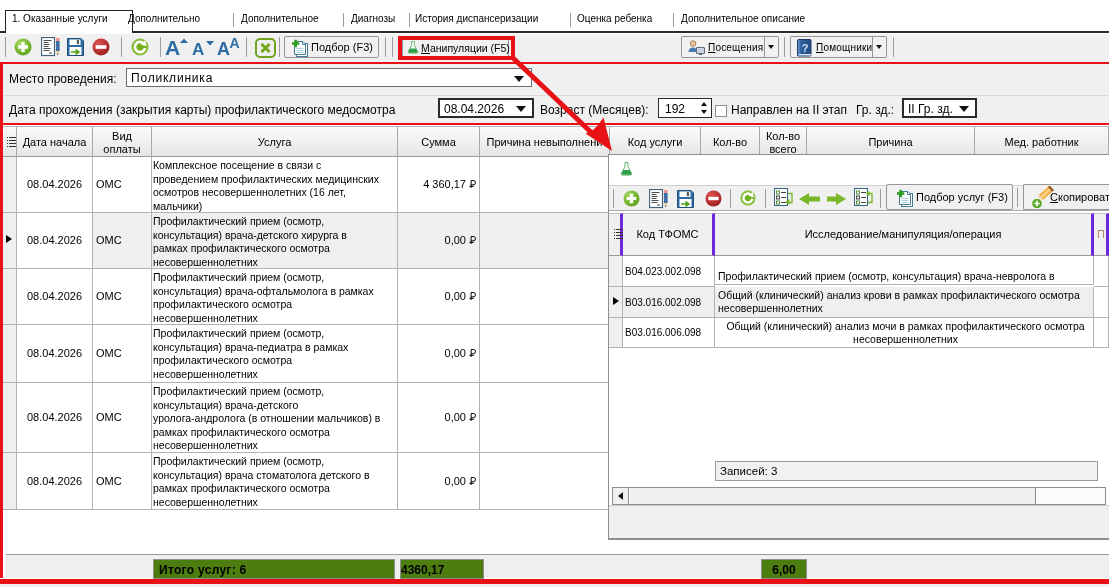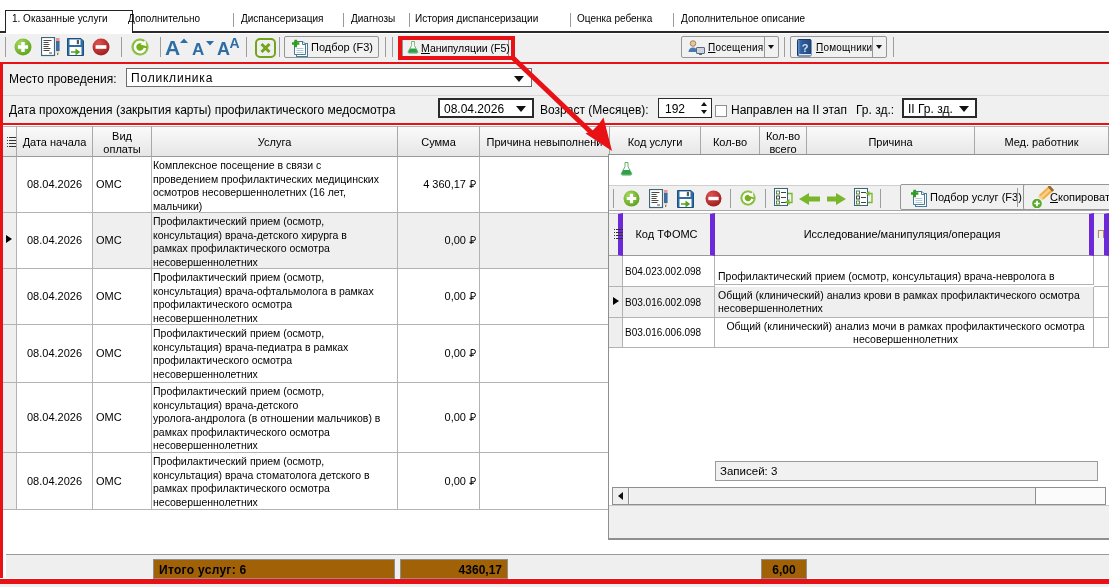--- a/index.html
+++ b/index.html
@@ -24,46 +24,46 @@
 .combo .val { position:absolute; left:4px; top:2px; font-size:12px; white-space:nowrap; }
 .darr { position:absolute; width:0; height:0; border-left:5px solid transparent; border-right:5px solid transparent; border-top:6px solid #111; }
 
 #gridpanel { position:absolute; left:0; top:125px; width:1109px; height:453px; background:#fff; border-left:3px solid #e81216; }
 .hcell { position:absolute; top:1px; height:31px; background:linear-gradient(180deg,#fafafa 0%,#efefef 55%,#e6e6e6 100%); border-right:1px solid #a8a8a8; border-bottom:1px solid #9a9a9a; border-top:1px solid #b5b5b5; }
 .hcell span { position:absolute; width:100%; text-align:center; font-size:11px; }
 .gcell { position:absolute; border-right:1px solid #b3b3b3; border-bottom:1px solid #b3b3b3; background:#fff; font-size:11px; line-height:13.4px; overflow:hidden; }
 .gray { background:#efefef; }
 .svc { padding:2px 0 0 1px; font-size:10.5px; line-height:13.5px; white-space:nowrap; }
 #footerbar { position:absolute; left:3px; top:429px; width:1106px; height:24px; background:#efefef; border-top:1px solid #9a9a9a; }
-.fbox { position:absolute; top:4px; height:20px; border:1px solid #8f8f8f; background:#a16207; font-weight:bold; font-size:12px; }
+.fbox { position:absolute; top:4px; height:20px; border:1px solid #8f8f8f; background:#4d7c0f; font-weight:bold; font-size:12px; }
 
 #popup { position:absolute; left:608px; top:154px; width:501px; height:386px; background:#fff; z-index:20; overflow:hidden; }
 .pbord { position:absolute; background:#8f8f8f; }
 #ptoolbar { position:absolute; left:0; top:31px; width:501px; height:26px; background:#f0f0f0; border-top:1px solid #cfcfcf; border-bottom:1px solid #a8a8a8; }
 .psep { position:absolute; top:3px; width:1px; height:19px; background:#9d9d9d; }
-.phcell { position:absolute; top:59px; height:43px; background:#f0f0f0; border-right:5px solid #6d28d9; border-bottom:1px solid #9a9a9a; border-top:1px solid #c5c5c5; }
+.phcell { position:absolute; top:59px; height:43px; background:#f0f0f0; border-right:3px solid #6d28d9; border-bottom:1px solid #9a9a9a; border-top:1px solid #c5c5c5; }
 .phcell span { position:absolute; width:100%; top:14px; text-align:center; font-size:11px; }
 .pcell { position:absolute; border-right:1px solid #b3b3b3; border-bottom:1px solid #b3b3b3; background:#fff; font-size:10px; line-height:13.6px; overflow:hidden; }
 .pbtn { position:absolute; top:30px; height:26px; background:#f1f1f1; border:1px solid #969696; border-radius:2px; font-size:11px; }
 .pcell.gray, .gcell.gray { background:#efefef; }
 
 #redrect { position:absolute; left:398px; top:36px; width:117px; height:24px; border:4px solid #e81216; z-index:51; }
 #ann { position:absolute; left:0; top:0; width:1109px; height:587px; pointer-events:none; z-index:50; }
 </style>
 </head>
 <body>
 <div id="root">
 
 <div id="tabbar" class="abs" style="left:0;top:0;width:1109px;height:34px;background:#fff;">
   <div class="abs" style="left:0;top:31px;width:1109px;height:2px;background:#2a2a2a;"></div>
   <div id="activetab"></div>
   <div class="tabtxt" style="left:12px;">1. Оказанные услуги</div>
   <div class="tabtxt" style="left:128px;">Дополнительно</div>
   <div class="tabsep" style="left:233px;"></div>
-  <div class="tabtxt" style="left:241px;">Диспансеризация</div>
+  <div class="tabtxt" style="left:241px;">Дополнительное</div>
   <div class="tabsep" style="left:343px;"></div>
   <div class="tabtxt" style="left:351px;">Диагнозы</div>
   <div class="tabsep" style="left:409px;"></div>
   <div class="tabtxt" style="left:415px;">История диспансеризации</div>
   <div class="tabsep" style="left:570px;"></div>
   <div class="tabtxt" style="left:577px;">Оценка ребенка</div>
   <div class="tabsep" style="left:673px;"></div>
   <div class="tabtxt" style="left:681px;">Дополнительное описание</div>
 </div>
 
@@ -294,21 +294,21 @@
         <div class="gcell" style="left:14px;top:328px;width:76px;height:57px;text-align:center;padding-top:21.5px;">08.04.2026</div>
         <div class="gcell" style="left:90px;top:328px;width:59px;height:57px;padding-top:21.5px;padding-left:3px;">ОМС</div>
         <div class="gcell svc" style="left:149px;top:328px;width:246px;height:57px;">Профилактический прием (осмотр,<br>консультация) врача стоматолога детского в<br>рамках профилактического осмотра<br>несовершеннолетних</div>
         <div class="gcell" style="left:395px;top:328px;width:82px;height:57px;text-align:right;padding:21.5px 3px 0 0;">0,00<svg width="7" height="8" viewBox="0 0 7 8" style="margin-left:3px;">
             <path d="M2.1 8 V0.5 H4.3 a2.15 2.15 0 0 1 0 4.3 H2.1 M0.4 6.3 H4.8" stroke="#000" stroke-width="1" fill="none"></path>
           </svg></div>
         <div class="gcell" style="left:477px;top:328px;width:130px;height:57px;"></div>
       </div>
   <div id="footerbar">
     <div class="fbox" style="left:147px;width:242px;padding:3px 0 0 5px;letter-spacing:0.3px;">Итого услуг: 6</div>
-    <div class="fbox" style="left:394px;width:108px;text-align:right;padding:3px 5px 0 0;">4360,17</div>
+    <div class="fbox" style="left:394px;width:84px;padding:3px 5px 0 0;">4360,17</div>
     <div class="fbox" style="left:755px;width:46px;text-align:center;padding:3px 0 0 0;">6,00</div>
   </div>
 </div>
 
 <div class="abs" style="left:0;top:579px;width:1109px;height:5px;background:#e81216;z-index:30;"></div>
 <div class="abs" style="left:0;top:584px;width:1109px;height:3px;background:#f0f0f0;z-index:30;"></div>
 
 <div id="popup">
 
   <i id="ic-flask2" style="left:12px;top:8px;"><svg width="13" height="14" viewBox="0 0 13 14">
@@ -380,21 +380,21 @@
             <rect x="0.5" y="0.5" width="13" height="17" fill="#fff" stroke="#35647e"></rect>
             <rect x="2.5" y="3" width="3" height="3" fill="none" stroke="#5a8a3c"></rect>
             <rect x="2.5" y="8" width="3" height="3" fill="none" stroke="#444"></rect>
             <rect x="2.5" y="13" width="3" height="3" fill="none" stroke="#5a8a3c"></rect>
             <path d="M7 4.5h5M7 9.5h5M7 14.5h5" stroke="#444"></path>
             <path d="M14 14.5 h4 v-9 h-3" fill="none" stroke="#7ab629" stroke-width="1.3"></path>
             <polygon points="15.5,3 15.5,8 11.5,5.5" fill="#7ab629"></polygon>
           </svg></i>
     <div class="psep" style="left:272px;"></div>
   </div>
-  <div class="pbtn" style="left:292px;width:127px;">
+  <div class="pbtn" style="left:278px;width:127px;">
     <i id="p-podbor" style="left:9px;top:4px;"><svg width="18" height="19">
             <rect x="5.5" y="4.5" width="11" height="13" fill="#fff" stroke="#4a7b96"></rect>
             <path d="M3.5 2.5 h8.5 l2.5 2.5 v10.5 h-11 z" fill="#fff" stroke="#4a7b96"></path>
             <path d="M11.5 2.5 v3 h3" fill="none" stroke="#4a7b96"></path>
             <path d="M5.5 9.5h7M5.5 11.5h7M5.5 13.5h7" stroke="#aecbdd"></path>
             <path d="M4.7 0.8v7.4M1 4.5h7.4" stroke="#2f9e1e" stroke-width="2.7"></path>
           </svg></i>
     <div class="abs" style="left:29px;top:6px;white-space:nowrap;">Подбор услуг (F3)</div>
   </div>
   <div class="psep" style="left:409px;top:34px;"></div>

